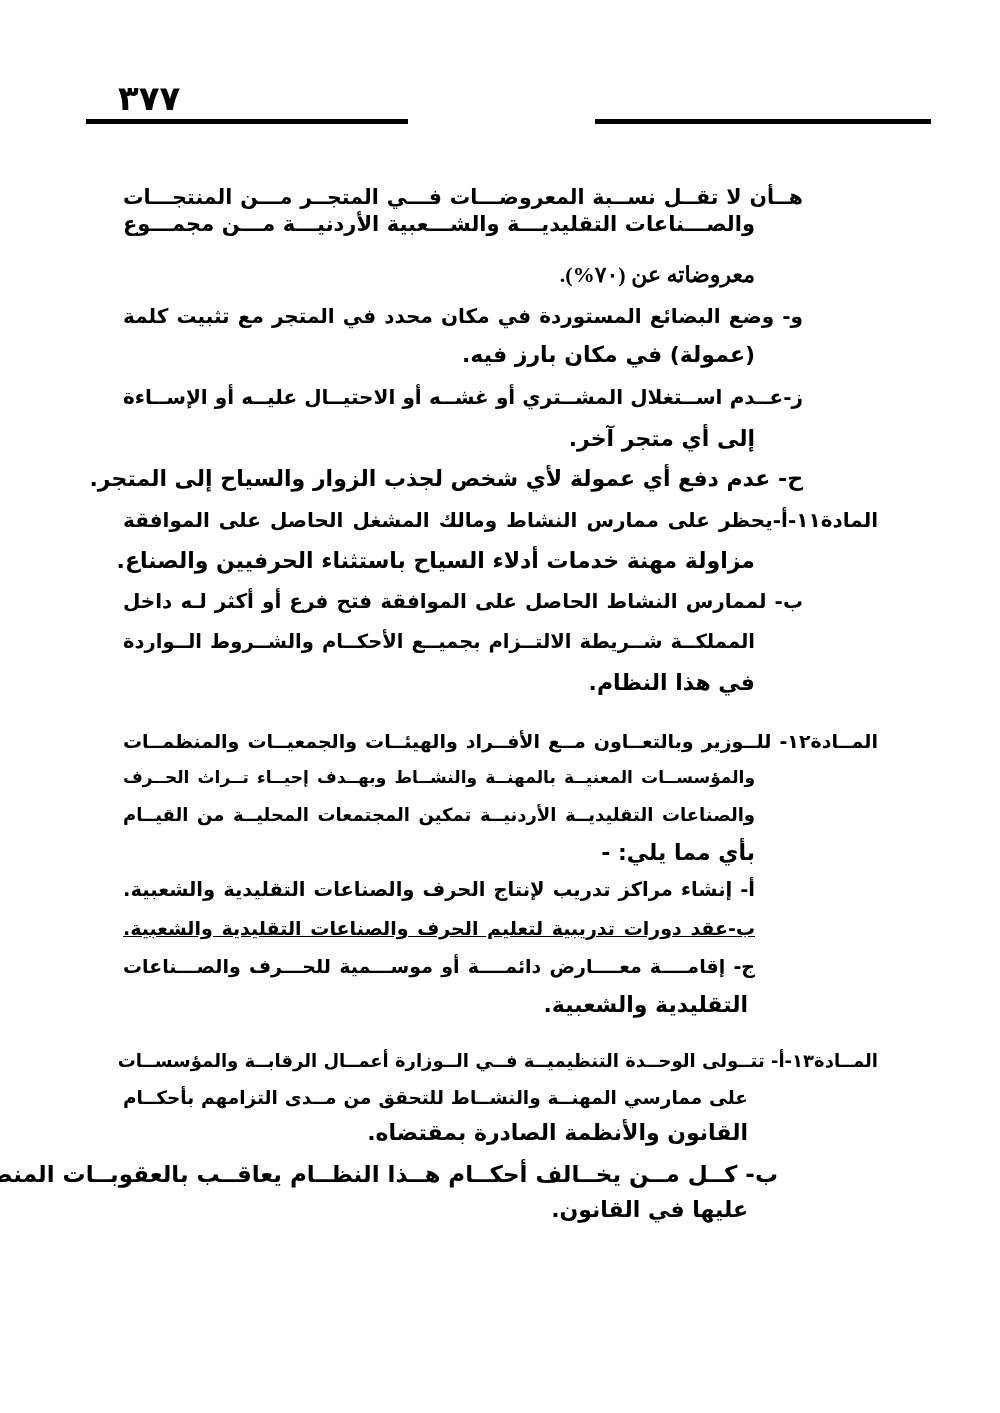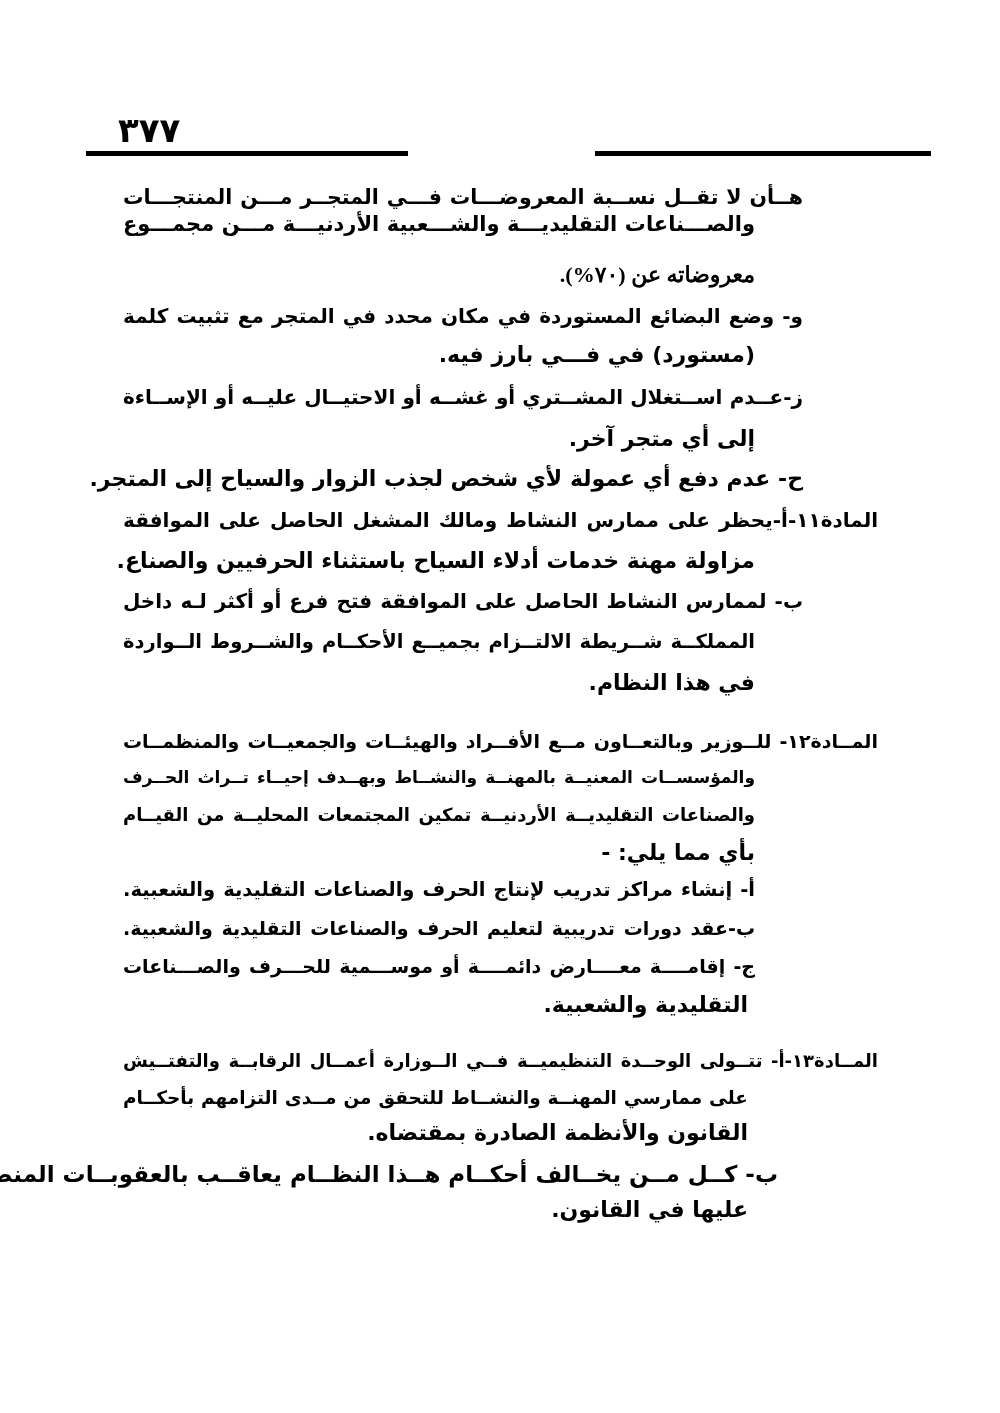--- a/index.html
+++ b/index.html
@@ -12,21 +12,21 @@
       height: 1413px;
       position: relative;
       overflow: hidden;
       font-family: "DejaVu Sans", "Liberation Sans", sans-serif;
       color: #000000;
     }
     
     .header {
       position: absolute;
       left: 0; top: 0;
-      width: 892px; height: 180px; margin-top: 32px;
+      width: 892px; height: 180px;
     }
     .page-number {
       position: absolute;
       left: 118px;
       top: 78px;
       font-family: "DejaVu Sans", sans-serif;
       font-weight: bold;
       font-size: 34px;
       line-height: 40px;
       direction: rtl;
@@ -94,21 +94,21 @@
 <div>
 
   <div>
     <div class="line r-item" style="top: 182px; left: 123px; font-size: 20.5px;">هــأن لا تقــل نســبة المعروضـــات فـــي المتجــر مـــن المنتجـــات</div>
     <div class="line r-cont" style="top: 209px; left: 123px; font-size: 21px;">والصـــناعات التقليديـــة والشـــعبية الأردنيـــة مـــن مجمـــوع</div>
     <div class="line r-cont last" style="top:260px;font-family:Liberation Serif, serif;">معروضاته عن (٧٠%).</div>
   </div>
 
   <div>
     <div class="line r-item" style="top: 301px; left: 123px; font-size: 20px;">و- وضع البضائع المستوردة في مكان محدد في المتجر مع تثبيت كلمة</div>
-    <div class="line r-cont last" style="top:340px;">(مستورد) في فـــي بارز فيه.</div>
+    <div class="line r-cont last" style="top:340px;">(عمولة) في مكان بارز فيه.</div>
   </div>
 
   <div>
     <div class="line r-item" style="top: 382px; left: 123px; font-size: 20px;">ز-عــدم اســتغلال المشــتري أو غشــه أو الاحتيــال عليــه أو الإســاءة</div>
     <div class="line r-cont last" style="top:424px;">إلى أي متجر آخر.</div>
   </div>
 
   <div>
     <div class="line r-item last" style="top:464px;">ح- عدم دفع أي عمولة لأي شخص لجذب الزوار والسياح إلى المتجر.</div>
   </div>
@@ -120,26 +120,26 @@
     <div class="line r-cont" style="top: 627px; left: 123px; font-size: 19.5px;">المملكــة شــريطة الالتــزام بجميــع الأحكــام والشــروط الــواردة</div>
     <div class="line r-cont last" style="top:668px;">في هذا النظام.</div>
   </div>
 
   <div>
     <div class="line r-article" style="top: 726px; left: 123px; font-size: 19px;">المــادة١٢- للــوزير وبالتعــاون مــع الأفــراد والهيئــات والجمعيــات والمنظمــات</div>
     <div class="line r-cont" style="top: 762px; left: 123px; font-size: 17px;">والمؤسســات المعنيــة بالمهنــة والنشــاط وبهــدف إحيــاء تــراث الحــرف</div>
     <div class="line r-cont" style="top: 800px; left: 123px; font-size: 18px;">والصناعات التقليديــة الأردنيــة تمكين المجتمعات المحليــة من القيــام</div>
     <div class="line r-cont last" style="top:838px;">بأي مما يلي: -</div>
     <div class="line r-cont" style="top: 875px; left: 123px; font-size: 19.5px;">أ- إنشاء مراكز تدريب لإنتاج الحرف والصناعات التقليدية والشعبية.</div>
-    <div class="line r-cont" style="top: 913px; left: 123px; font-size: 19px;">ب-عقد دورات تدريبية لتعليم الحرف والصناعات التقليدية والشعبية.</div>
+    <div class="line r-cont" style="top: 913px; left: 123px; font-size: 19px; text-decoration: underline;">ب-عقد دورات تدريبية لتعليم الحرف والصناعات التقليدية والشعبية.</div>
     <div class="line r-cont" style="top: 951px; left: 123px; font-size: 19px;">ج- إقامــــة معــــارض دائمــــة أو موســـمية للحـــرف والصـــناعات</div>
     <div class="line r-cont13 last" style="top:990px;">التقليدية والشعبية.</div>
   </div>
 
   <div>
-    <div class="line r-article" style="top: 1046px; left: 123px; font-size: 18px;">المــادة١٣-أ- تتــولى الوحــدة التنظيميــة فــي الــوزارة أعمــال الرقابــة والتفتــيش</div>
+    <div class="line r-article" style="top: 1046px; left: 123px; font-size: 18px;">المــادة١٣-أ- تتــولى الوحــدة التنظيميــة فــي الــوزارة أعمــال الرقابــة والمؤسســات</div>
     <div class="line r-cont13" style="top: 1083px; left: 123px; font-size: 18.5px;">على ممارسي المهنــة والنشــاط للتحقق من مــدى التزامهم بأحكــام</div>
     <div class="line r-cont13 last" style="top:1118px;">القانون والأنظمة الصادرة بمقتضاه.</div>
     <div class="line r-cont2" style="top: 1159px; left: 123px; font-size: 23px;">ب- كــل مــن يخــالف أحكــام هــذا النظــام يعاقــب بالعقوبــات المنصــوص</div>
     <div class="line r-cont13 last" style="top:1195px;">عليها في القانون.</div>
   </div>
 
 </div>
 
 </body></html>

